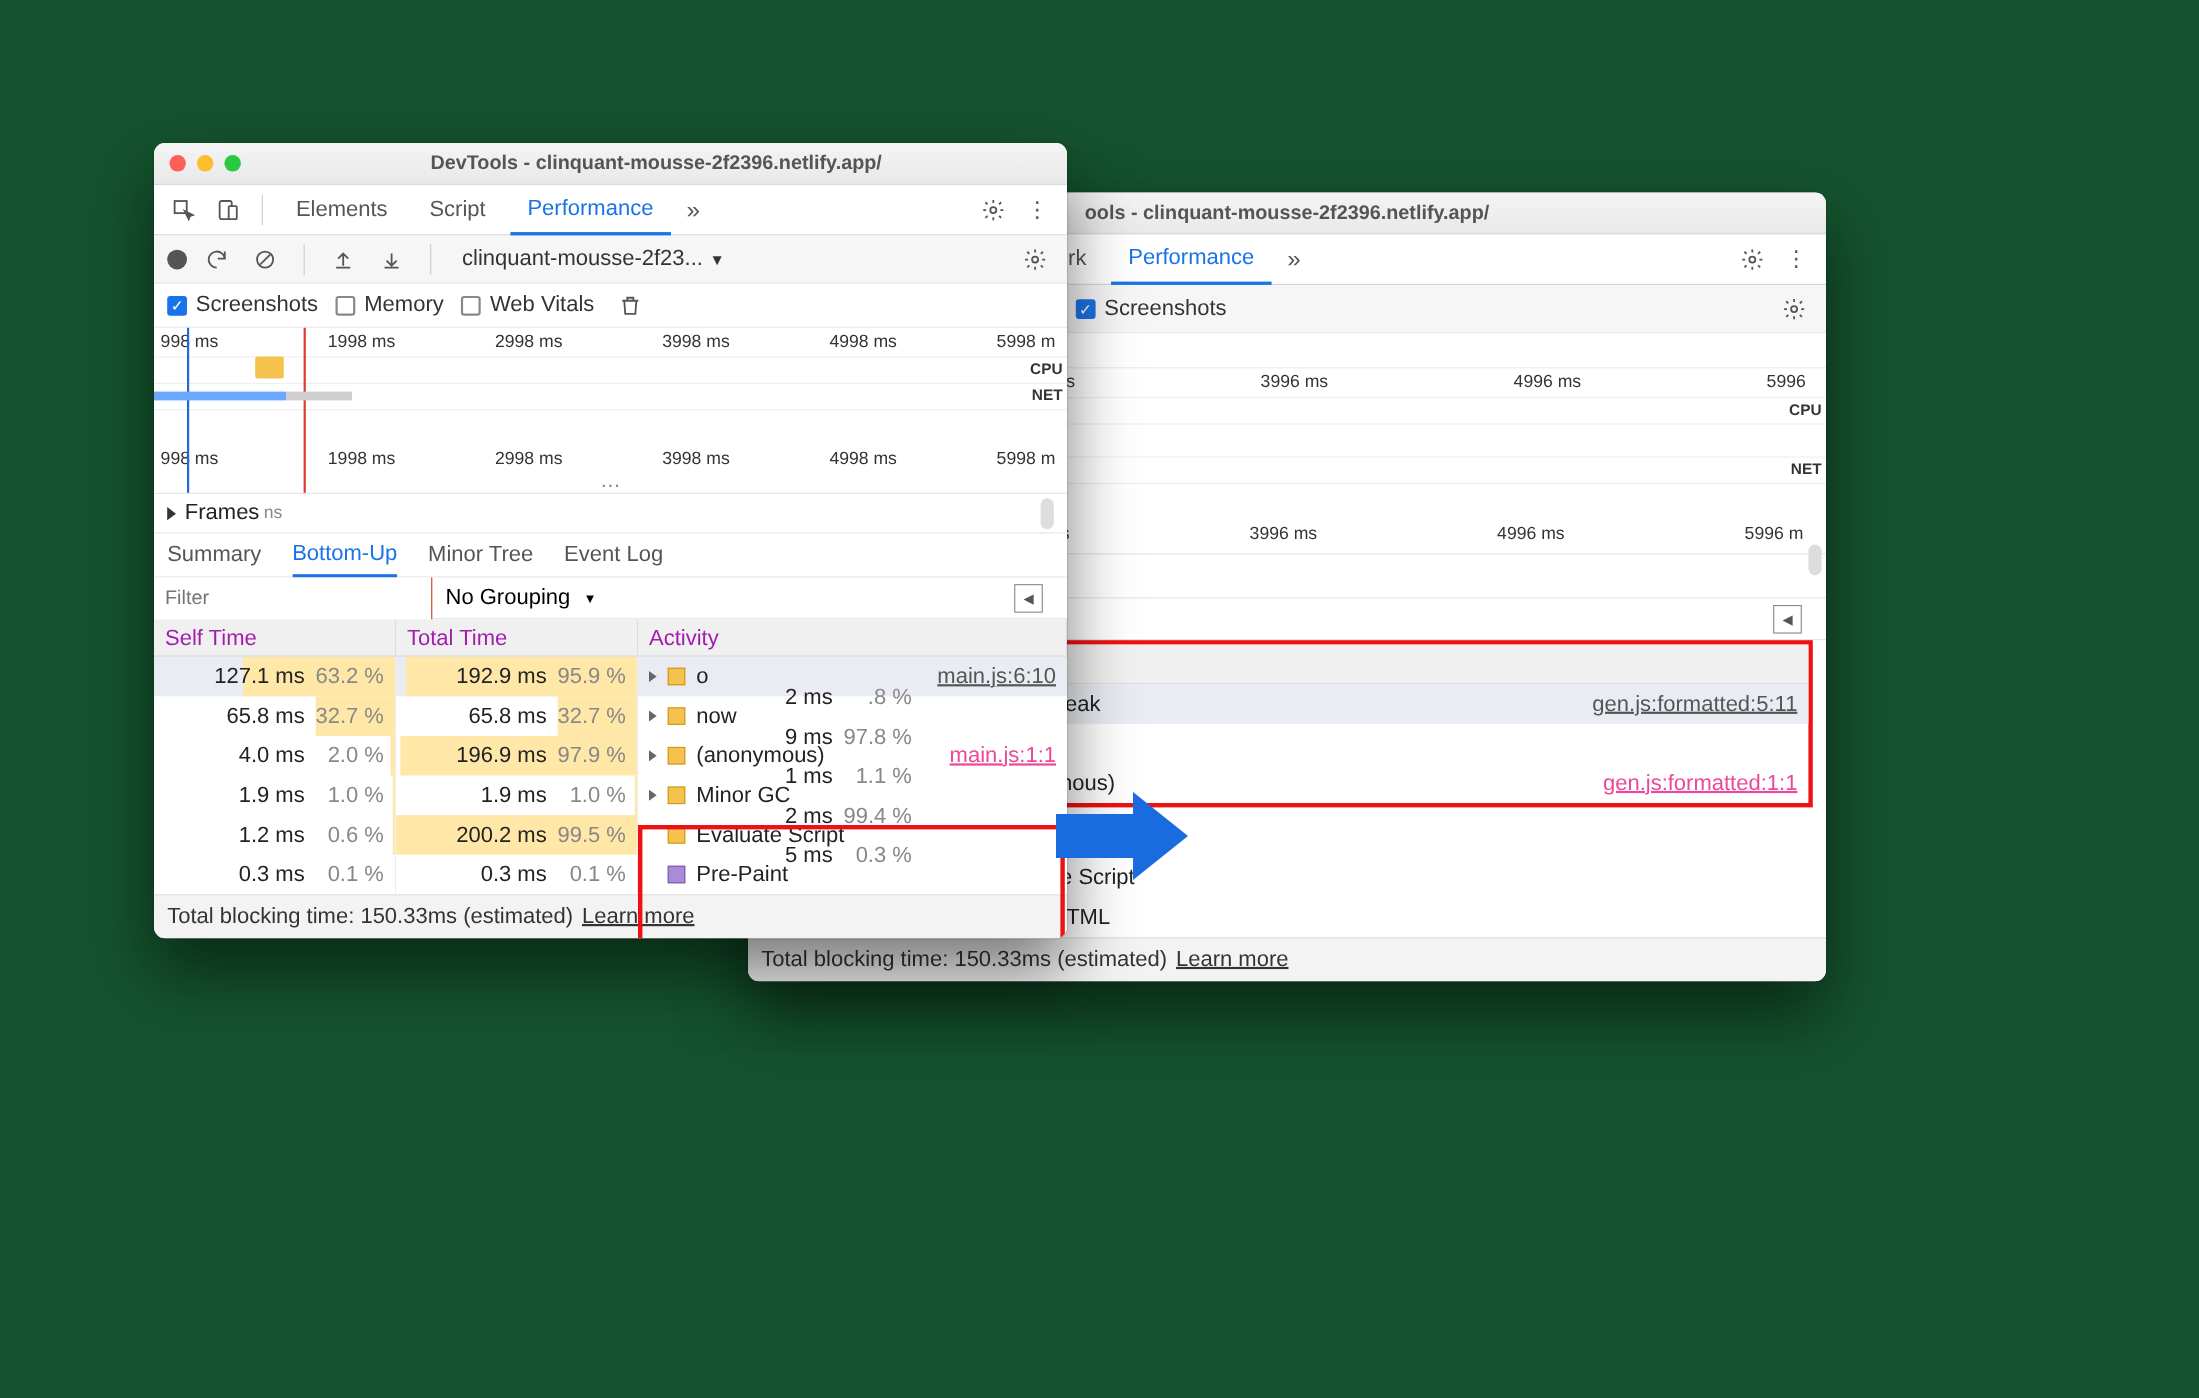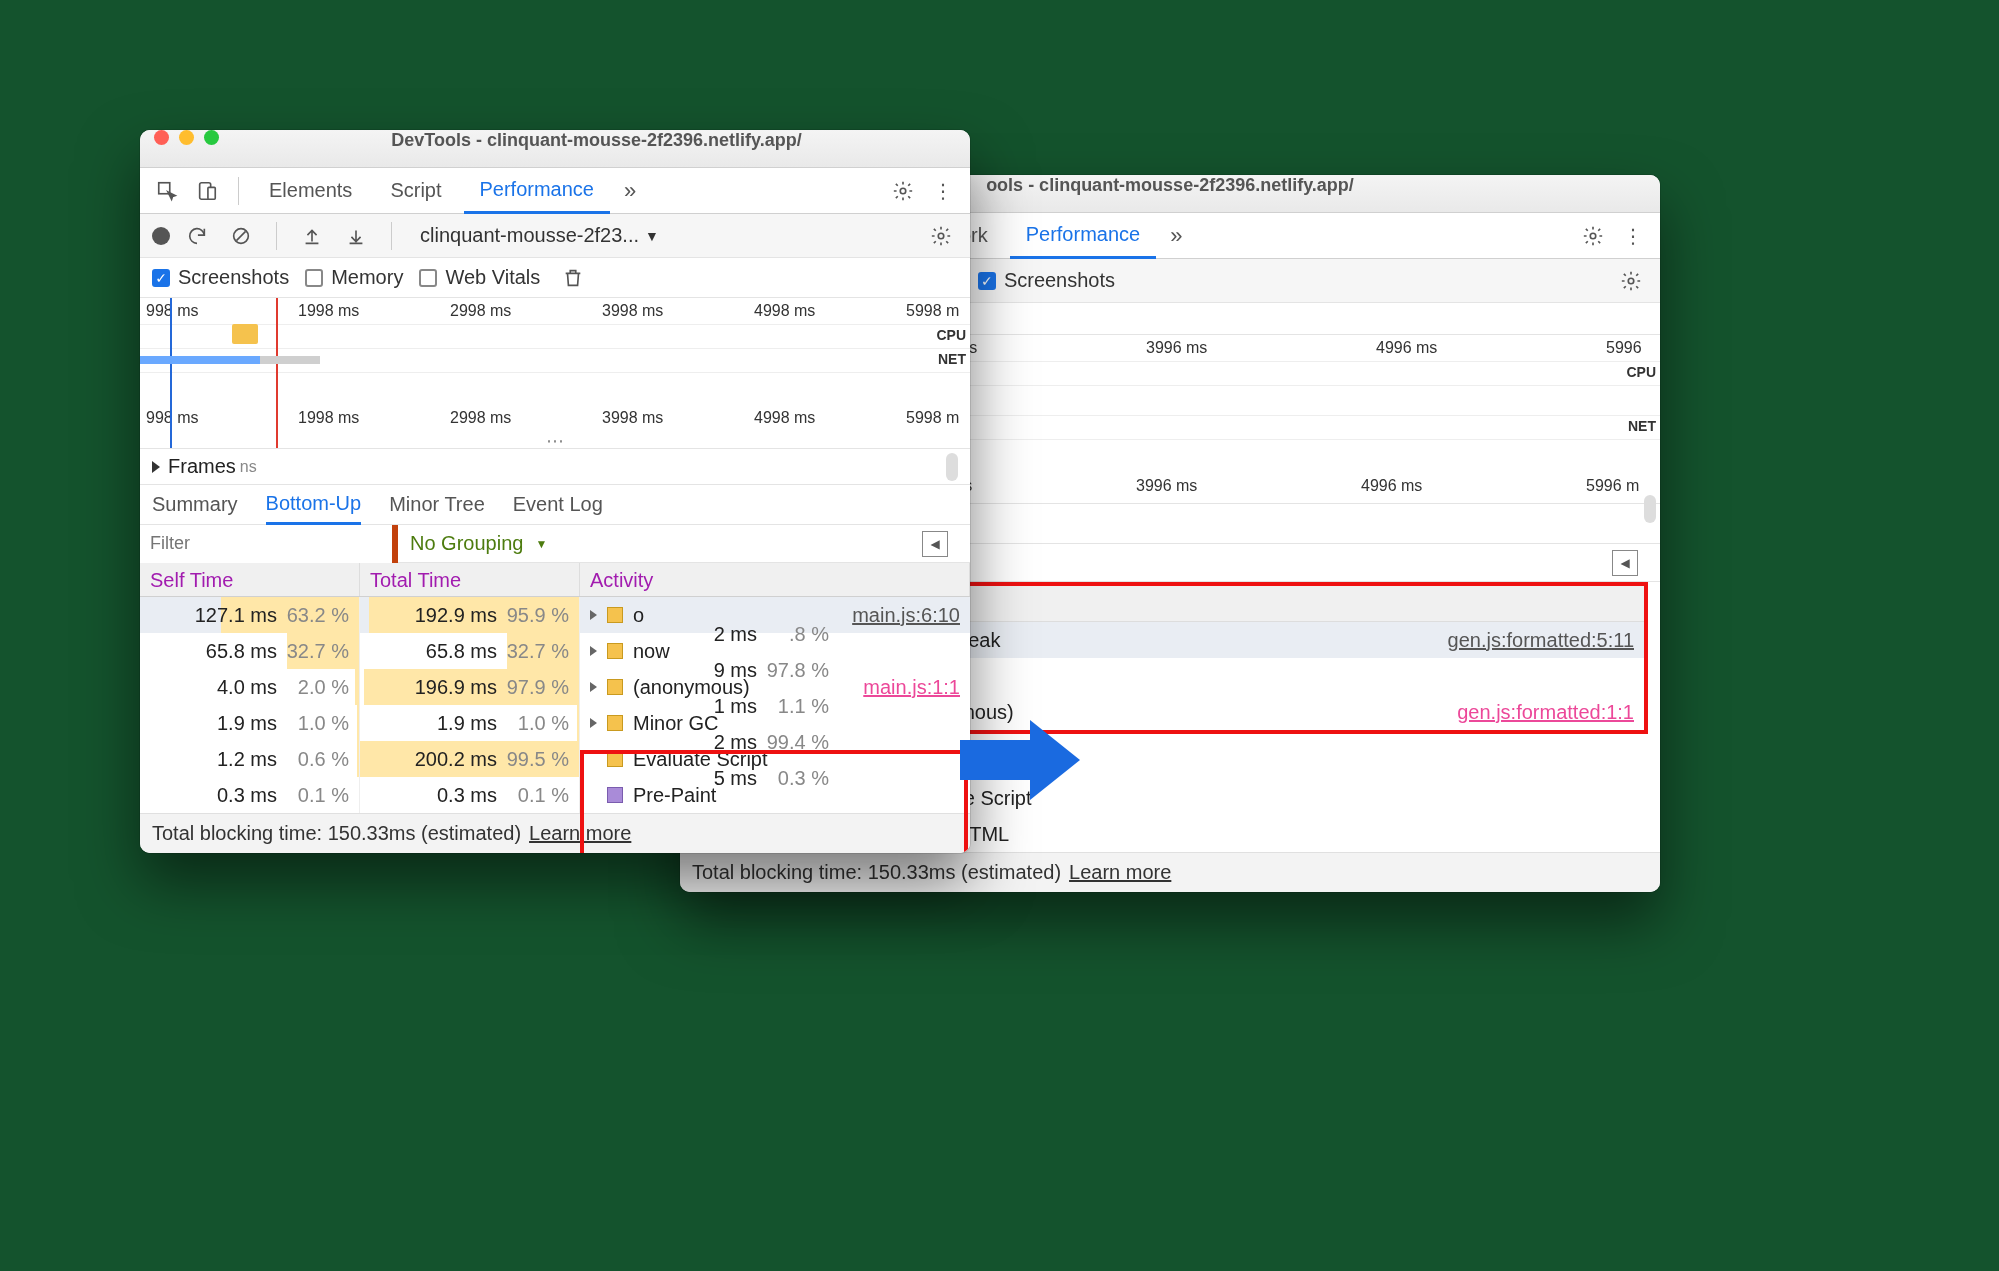--- a/index.html
+++ b/index.html
@@ -3,21 +3,21 @@
 <meta charset="utf-8">
 <style>
   * { box-sizing: border-box; margin: 0; padding: 0; font-family: -apple-system, "Segoe UI", Arial, sans-serif; }
   body { background: #14532d; width: 1999px; height: 1271px; position: relative; font-size: 20px; color: #222; }
   .stage { position: absolute; left: 0; top: 0; right: 0; bottom: 0; }
   .window { position: absolute; background: #fff; border-radius: 10px; box-shadow: 0 30px 60px rgba(0,0,0,.5), 0 0 0 1px rgba(0,0,0,.1); overflow: hidden; }
   .win-left { left: 140px; top: 130px; width: 830px; }
   .win-right { left: 680px; top: 175px; width: 980px; }
 
   
-  .titlebar { height: 38px; background: linear-gradient(#f4f4f4,#e9e9e9); display: flex; padding: 0 14px; border-bottom: 1px solid #d0d0d0; }
+  .titlebar { height: 38px; background: linear-gradient(#f4f4f4,#e9e9e9); display: flex; align-items: center; padding: 0 14px; border-bottom: 1px solid #d0d0d0; }
   .traffic { display: flex; gap: 10px; margin-right: 18px; }
   .dot { width: 15px; height:15px; border-radius:50%; }
   .dot.red{background:#ff5f56;} .dot.yellow{background:#ffbd2e;} .dot.green{background:#27c93f;}
   .title { flex: 1; text-align: center; font-size: 18px; font-weight: 600; color:#555; }
 
   
   .tabs { height: 46px; display: flex; align-items: center; border-bottom: 1px solid #d0d0d0; padding: 0 10px; gap: 6px; }
   .icon-btn { width: 34px; height: 34px; display:flex; align-items:center; justify-content:center; color:#555; }
   .icon-btn svg { width:22px; height:22px; fill:none; stroke:#555; stroke-width:1.8; }
   .vdiv { width:1px; height:28px; background:#ccc; margin:0 8px; }
@@ -54,22 +54,22 @@
 
   .frames { height:36px;display:flex;align-items:center;padding:0 12px;border-bottom:1px solid #e4e4e4;background:#fff; }
   .tri { display:inline-block;width:0;height:0;border-top:6px solid transparent;border-bottom:6px solid transparent;border-left:8px solid #333;margin-right:8px; }
   .pill { width:12px;height:28px;background:#ddd;border-radius:6px;margin-left:auto; }
 
   .dtabs { height:40px;display:flex;align-items:center;gap:28px;padding:0 12px;border-bottom:1px solid #e4e4e4; }
   .dtab { color:#555;height:40px;display:flex;align-items:center; }
   .dtab.active { color:#1a73e8;border-bottom:3px solid #1a73e8; }
 
   .filter-row { height:38px;display:flex;align-items:center;border-bottom:1px solid #e4e4e4; }
-  .filter-inp { flex:0 0 220px;height:38px;border:none;border-right:6px solid #c2410c;padding:0 10px;font-size:18px;outline:none;color:#888; }
-  .group-sel { flex:1;display:flex;align-items:center;padding:0 12px;color:#4d7c0f;gap:12px;justify-content:space-between; }
+  .filter-inp { flex:0 0 220px;height:38px;border:none;border-right:1px solid #c2410c;padding:0 10px;font-size:18px;outline:none;color:#888; }
+  .group-sel { flex:1;display:flex;align-items:center;padding:0 12px;color:#000000;gap:12px;justify-content:space-between; }
   .side-icon { width:26px;height:26px;border:1px solid #888;display:flex;align-items:center;justify-content:center;margin-right:10px; }
   .side-icon::before { content:"◀";font-size:12px;color:#555; }
 
   
   .thead { height:34px;display:flex;background:#f0f0f0;border-bottom:1px solid #d0d0d0;font-weight:500;color:#a21caf; }
   .thead .col { padding:6px 10px;border-right:1px solid #ddd; }
   .col.self{width:220px;} .col.total{width:220px;} .col.act{flex:1;}
   .trow { height:36px;display:flex;align-items:center; }
   .trow .cell { padding:0 10px;display:flex;align-items:center;height:100%; }
   .cell.self, .cell.total { width:220px;justify-content:flex-end;gap:8px;border-right:1px solid #eee;position:relative; }

